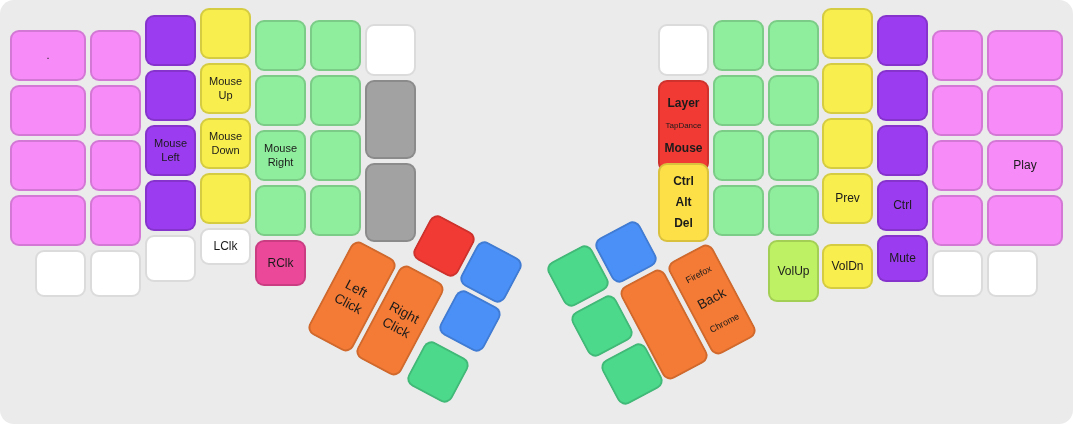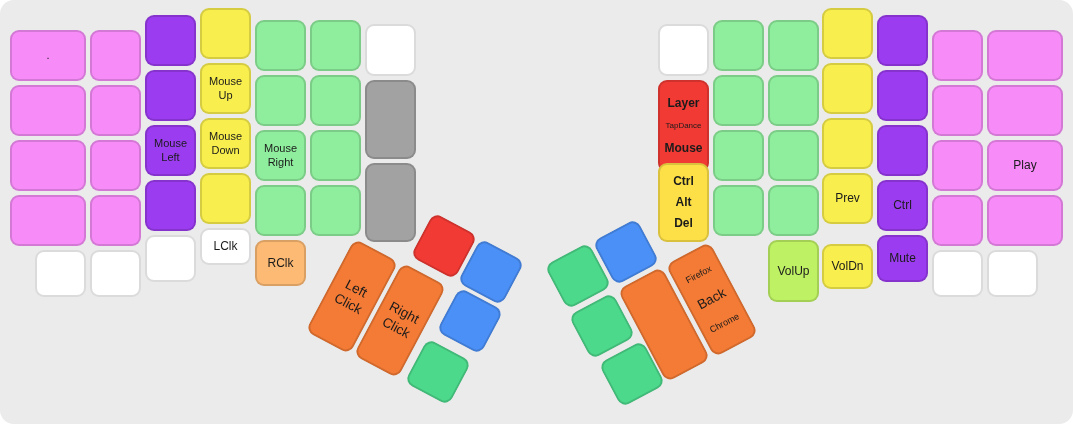--- a/index.html
+++ b/index.html
@@ -77,21 +77,21 @@
     <div class="key" style="left: 310px; top: 185px; width: 51px; height: 51px; background: rgb(143, 238, 157);"></div>
     <div class="key" style="left: 365px; top: 24px; width: 51px; height: 52px; background: rgb(255, 255, 255);"></div>
     <div class="key" style="left: 365px; top: 80px; width: 51px; height: 79px; background: rgb(162, 162, 162);"></div>
     <div class="key" style="left: 365px; top: 163px; width: 51px; height: 79px; background: rgb(162, 162, 162);"></div>
     <div class="key" style="left: 35px; top: 250px; width: 51px; height: 47px; background: rgb(255, 255, 255);"></div>
     <div class="key" style="left: 90px; top: 250px; width: 51px; height: 47px; background: rgb(255, 255, 255);"></div>
     <div class="key" style="left: 145px; top: 235px; width: 51px; height: 47px; background: rgb(255, 255, 255);"></div>
     <div class="key" style="left: 200px; top: 228px; width: 51px; height: 37px; background: rgb(255, 255, 255);">
       <div class="ln s12">LClk</div>
     </div>
-    <div class="key" style="left: 255px; top: 240px; width: 51px; height: 46px; background: #fdba74;">
+    <div class="key" style="left: 255px; top: 240px; width: 51px; height: 46px; background: #ec4899;">
       <div class="ln s12">RClk</div>
     </div>
     <div class="key" style="left: 419px; top: 221px; width: 50px; height: 50px; background: rgb(242, 58, 52); transform: rotate(28deg);"></div>
     <div class="key" style="left: 466px; top: 247px; width: 50px; height: 50px; background: rgb(75, 144, 247); transform: rotate(28deg);"></div>
     <div class="key" style="left: 327px; top: 244px; width: 50px; height: 105px; background: rgb(244, 123, 53); transform: rotate(28deg);">
       <div class="ln s13">Left</div>
       <div class="ln s13">Click</div>
     </div>
     <div class="key" style="left: 375px; top: 268px; width: 50px; height: 105px; background: rgb(244, 123, 53); transform: rotate(28deg);">
       <div class="ln s13">Right</div>

